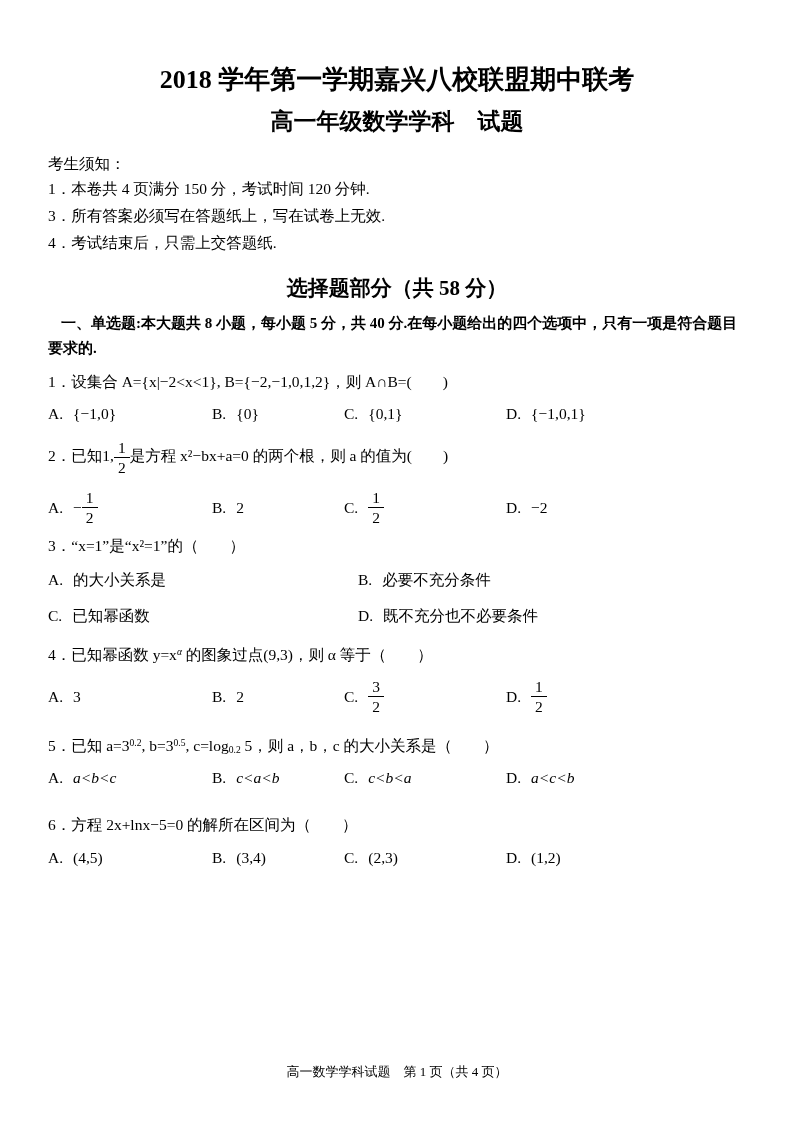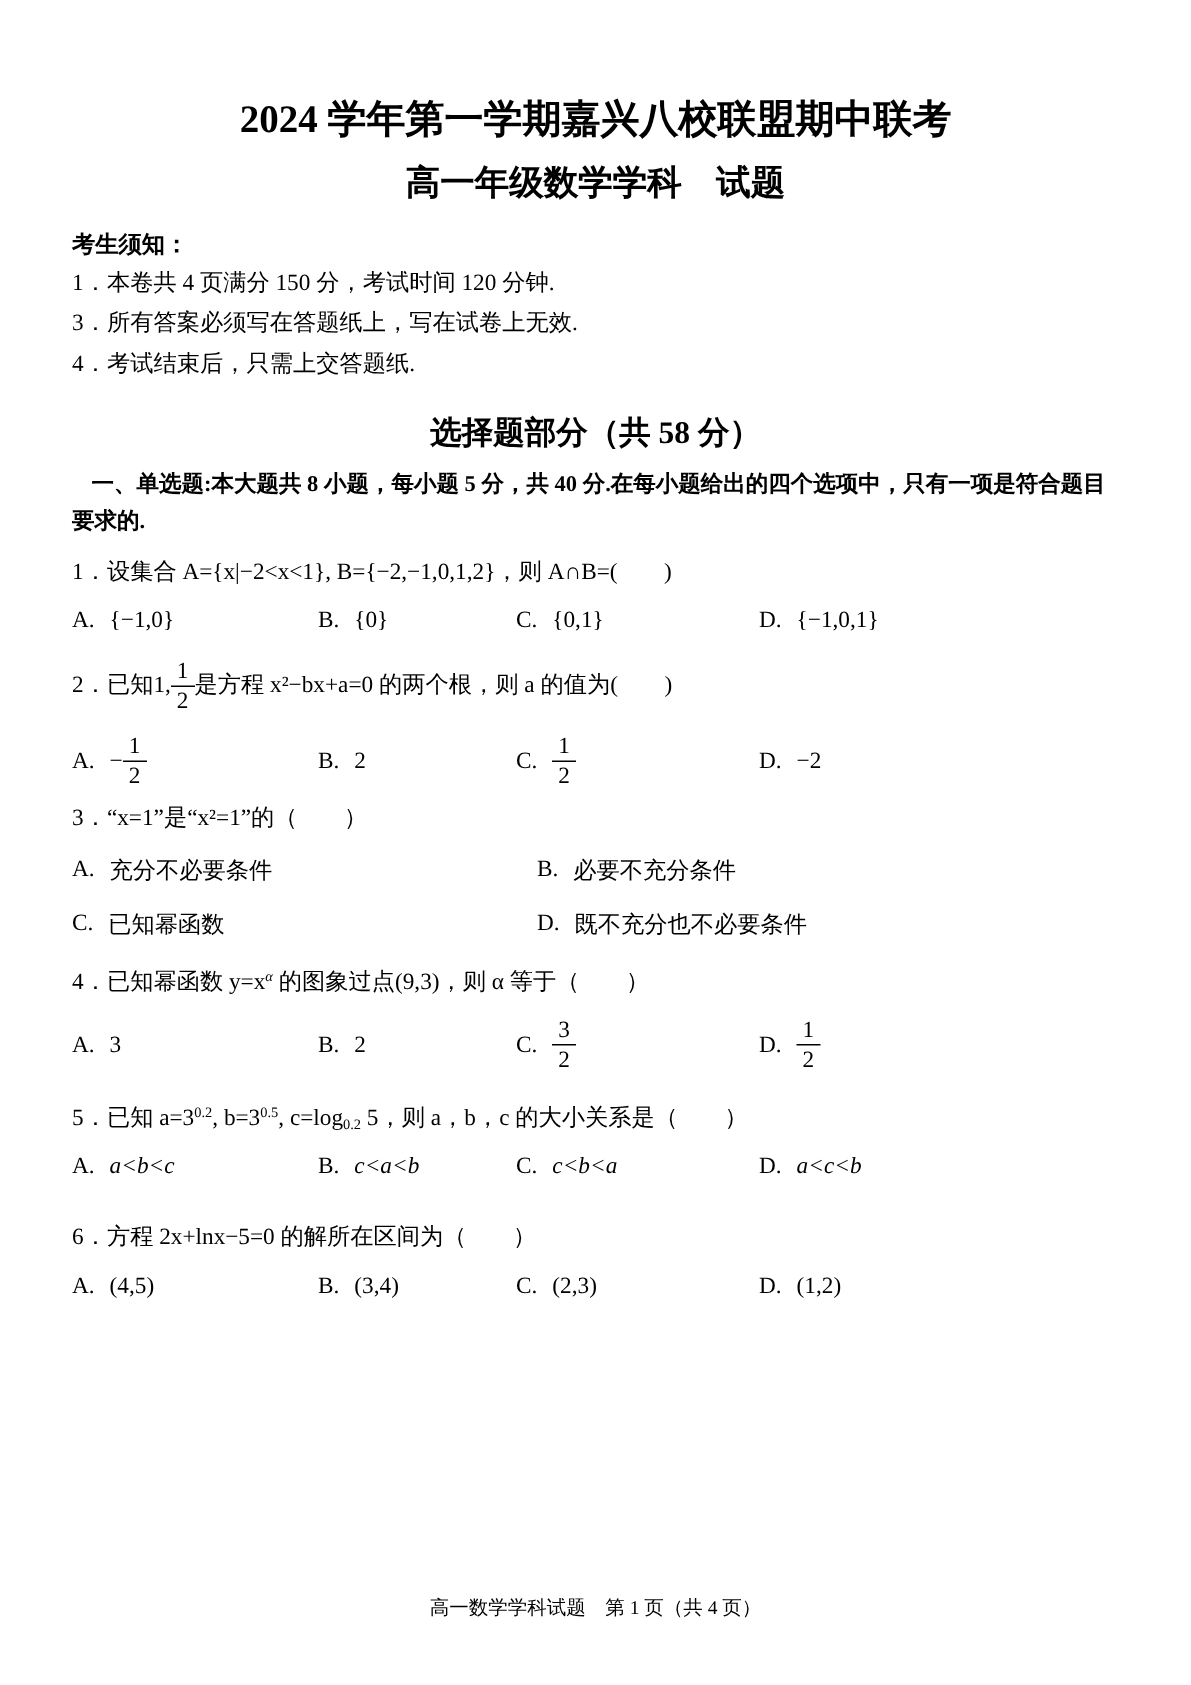--- a/index.html
+++ b/index.html
@@ -23,21 +23,21 @@
     line-height: 1.1;
   }
   .subtitle {
     margin: 0 0 18px 0;
     text-align: center;
     font-size: 23px;
     font-weight: bold;
     line-height: 1.1;
   }
   .notice-heading {
-    font-weight: bold;
+    font-weight: normal;
     font-size: 15.5px;
     line-height: 1.5;
   }
   .notice-item {
     font-size: 15.5px;
     line-height: 1.75;
   }
   .section-heading {
     margin: 18px 0 8px 0;
     text-align: center;
@@ -99,21 +99,21 @@
     text-align: center;
     font-size: 13px;
     color: #000000;
   }
 </style>
 </head>
 <body>
 
 <div class="page">
 
-  <h1 class="title">2024 学年第一学期嘉兴八校联盟期中联考</h1>
+  <h1 class="title">2018 学年第一学期嘉兴八校联盟期中联考</h1>
   <h2 class="subtitle">高一年级数学学科　试题</h2>
 
   <div class="notice">
     <div class="notice-heading">考生须知：</div>
     <div class="notice-item">1．本卷共 4 页满分 150 分，考试时间 120 分钟.</div>
     <div class="notice-item">3．所有答案必须写在答题纸上，写在试卷上无效.</div>
     <div class="notice-item">4．考试结束后，只需上交答题纸.</div>
   </div>
 
   <div class="section-heading">选择题部分（共 58 分）</div>
@@ -168,21 +168,21 @@
         <span class="opt-val">−2</span>
       </div>
     </div>
   </div>
 
   <div class="question q3">
     <p class="stem">3．“x=1”是“x²=1”的（　　）</p>
     <div class="options options2">
       <div class="option">
         <span class="opt-label">A.</span>
-        <span class="opt-val">充分不必要条件</span>
+        <span class="opt-val">的大小关系是</span>
       </div>
       <div class="option">
         <span class="opt-label">B.</span>
         <span class="opt-val">必要不充分条件</span>
       </div>
       <div class="option">
         <span class="opt-label">C.</span>
         <span class="opt-val">已知幂函数</span>
       </div>
       <div class="option">

